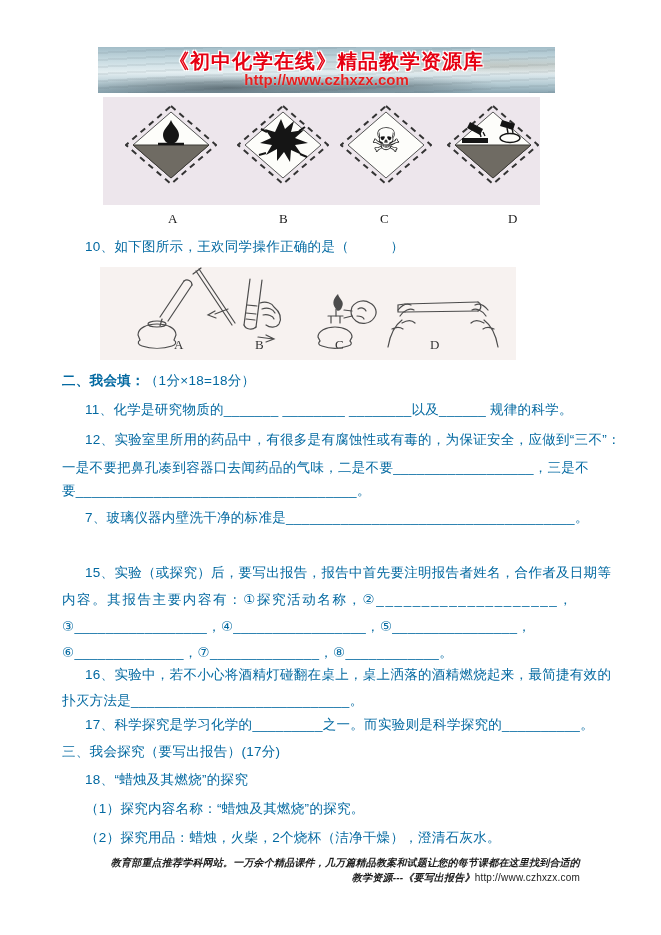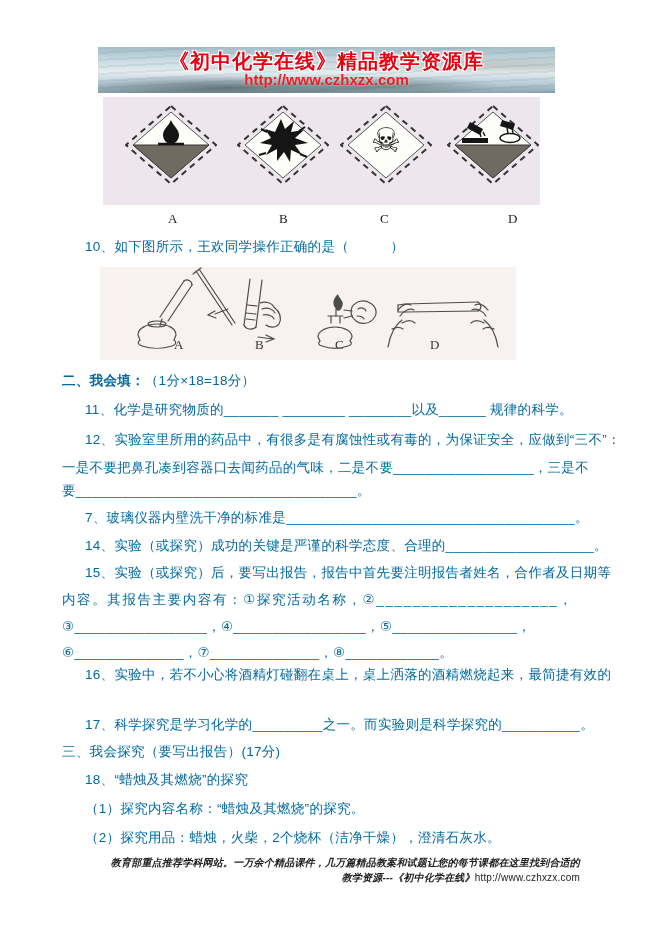--- a/index.html
+++ b/index.html
@@ -154,33 +154,33 @@
 
   <div class="tline" style="left:62px; top:372px">
     <span class="bold">二、我会填：</span><span>（1分×18=18分）</span>
   </div>
 
   <div class="tline" style="left:85px; top:401px">11、化学是研究物质的_______ ________ ________以及______ 规律的科学。</div>
   <div class="tline" style="left:85px; top:431px">12、实验室里所用的药品中，有很多是有腐蚀性或有毒的，为保证安全，应做到“三不”：</div>
   <div class="tline" style="left:62px; top:482px">要____________________________________。</div>
   <div class="tline" style="left:62px; top:459px">一是不要把鼻孔凑到容器口去闻药品的气味，二是不要__________________，三是不</div>
   <div class="tline" style="left:85px; top:509px">7、玻璃仪器内壁洗干净的标准是_____________________________________。</div>
-  <div class="tline" style="left:85px; top:537px">14、实验（或探究）成功的关键是严谨的科学态度、合理的___________________。</div>
   <div class="tline" style="left:85px; top:564px">15、实验（或探究）后，要写出报告，报告中首先要注明报告者姓名，合作者及日期等</div>
   <div class="tline spread" style="left:62px; top:591px">内容。其报告主要内容有：①探究活动名称，②____________________，</div>
   <div class="tline" style="left:62px; top:618px">③_________________，④_________________，⑤________________，</div>
   <div class="tline" style="left:62px; top:644px">⑥______________，⑦______________，⑧____________。</div>
   <div class="tline" style="left:85px; top:666px">16、实验中，若不小心将酒精灯碰翻在桌上，桌上洒落的酒精燃烧起来，最简捷有效的</div>
+  <div class="tline" style="left:62px; top:692px">扑灭方法是____________________________。</div>
   <div class="tline" style="left:85px; top:716px">17、科学探究是学习化学的_________之一。而实验则是科学探究的__________。</div>
 
   <div class="tline" style="left:62px; top:743px">三、我会探究（要写出报告）(17分)</div>
   <div class="tline" style="left:85px; top:771px">18、“蜡烛及其燃烧”的探究</div>
   <div class="tline" style="left:85px; top:800px">（1）探究内容名称：“蜡烛及其燃烧”的探究。</div>
   <div class="tline" style="left:85px; top:829px">（2）探究用品：蜡烛，火柴，2个烧杯（洁净干燥），澄清石灰水。</div>
 
   <div class="footer">
     <div>教育部重点推荐学科网站。一万余个精品课件，几万篇精品教案和试题让您的每节课都在这里找到合适的</div>
     <div>
-      <span>教学资源---《初中化学在线》</span><span class="url">http://www.czhxzx.com</span>
+      <span>教学资源---《要写出报告》</span><span class="url">http://www.czhxzx.com</span>
     </div>
   </div>
 
 </div>
 
 </body></html>

